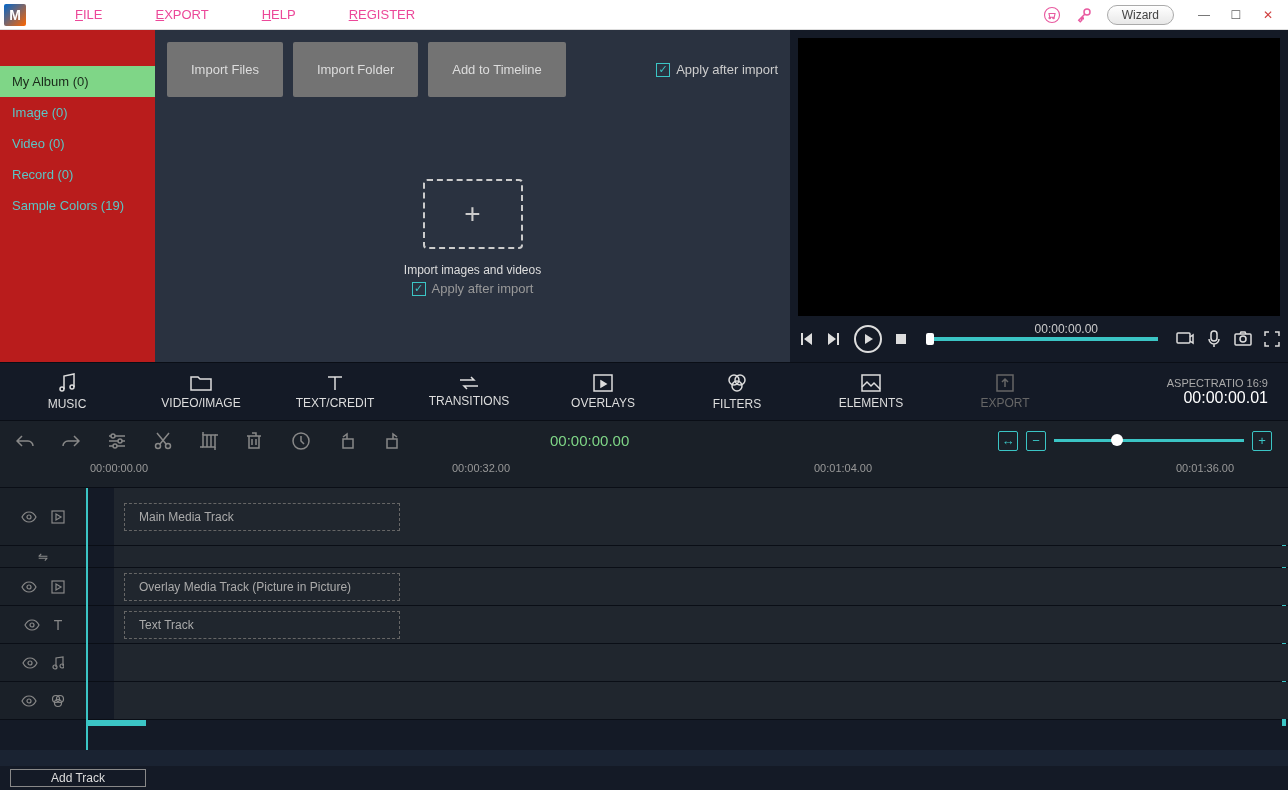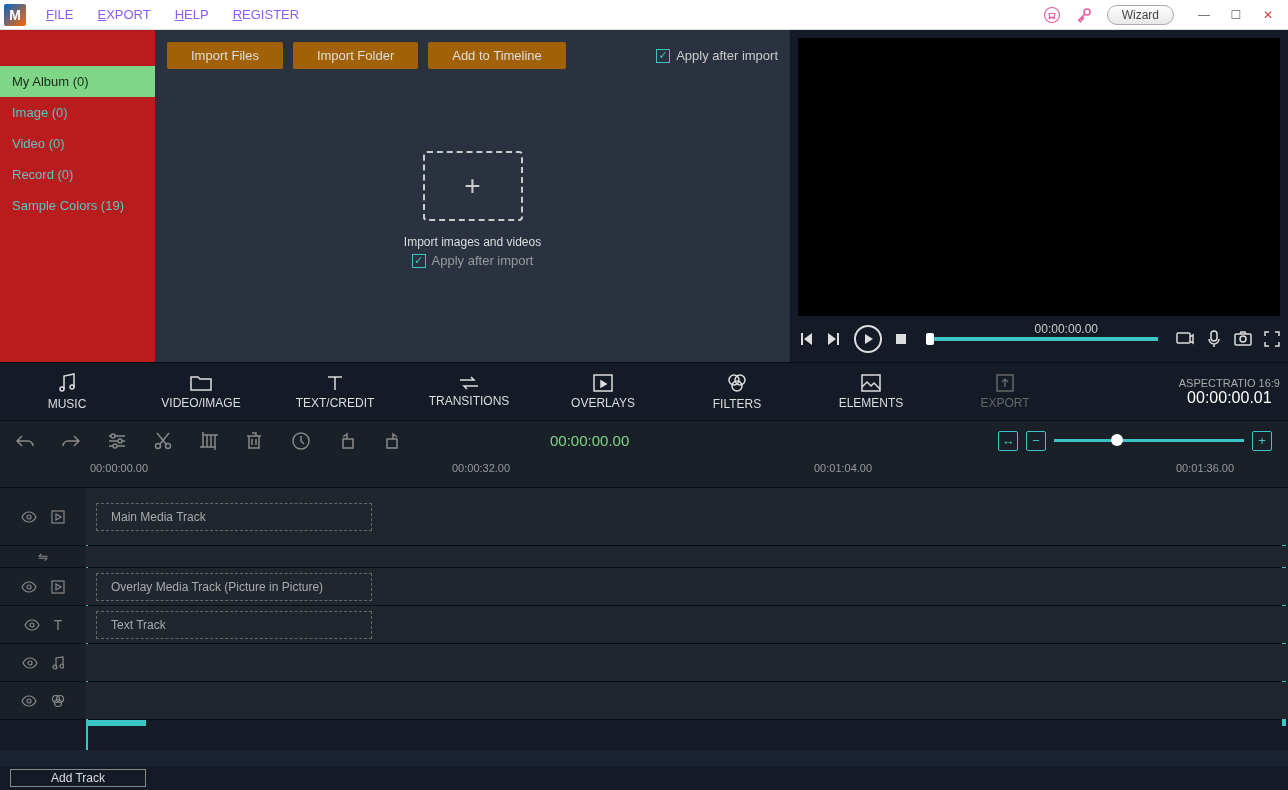--- a/index.html
+++ b/index.html
@@ -1,66 +1,66 @@
 <!DOCTYPE html>
 <html><head>
 <meta charset="utf-8">
 <style>
 * { margin: 0; padding: 0; box-sizing: border-box; font-family: "Segoe UI", Arial, sans-serif; }
 body { background: #1a2332; color: #aaa; width: 1288px; height: 790px; overflow: hidden; }
 .titlebar { background: #fff; height: 30px; display: flex; align-items: center; padding: 0 4px; border-bottom: 1px solid #ddd; }
 .app-logo { width: 22px; height: 22px; background: linear-gradient(135deg,#0066cc,#ff6600); border-radius: 2px; margin-right: 20px; display:flex;align-items:center;justify-content:center;color:#fff;font-weight:bold;font-size:14px;}
-.menu-item { color: #8b5cf6; font-size: 13px; margin-right: 24px; cursor: pointer; }
+.menu-item { color: #ec4899; font-size: 13px; margin-right: 24px; cursor: pointer; margin-left: 29px; }
 .menu-item u { text-decoration: underline; }
 .titlebar-right { margin-left: auto; display: flex; align-items: center; gap: 14px; }
 .tb-icon { width: 18px; height: 18px; cursor: pointer; }
 .wizard-btn { background: linear-gradient(#fff,#e8e8e8); border: 1px solid #aaa; border-radius: 10px; padding: 2px 14px; font-size: 12px; color: #444; cursor: pointer; }
 .window-controls { display: flex; gap: 0; }
 .win-ctrl { width: 32px; height: 22px; display: flex; align-items: center; justify-content: center; cursor: pointer; color: #666; font-size: 12px; }
 .win-ctrl.close { color: #d04040; }
 .upper { display: flex; height: 332px; }
 .sidebar { width: 155px; background: #b91c1c; padding-top: 36px; }
 .sidebar-item { padding: 8px 12px; font-size: 13px; color: #5bc5c5; cursor: pointer; }
 .sidebar-item.active { background: #7fd687; color: #1a2a1a; }
 .media-area { flex: 1; background: #2a3240; position: relative; display:flex;flex-direction:column;align-items:center; }
 .media-toolbar { display: flex; gap: 10px; padding: 12px; align-self:flex-start; width:100%;}
-.media-btn { background: #a16207; border: none; color: #ddd; padding: 6px 24px; font-size: 13px; border-radius: 2px; cursor: pointer; }
+.media-btn { background: #737373; border: none; color: #ddd; padding: 20px 24px; font-size: 13px; border-radius: 2px; cursor: pointer; }
 .apply-check { margin-left: auto; display: flex; align-items: center; gap: 6px; color: #ccc; font-size: 13px; }
 .chk { width: 14px; height: 14px; border: 1px solid #3bc5c5; display: inline-flex; align-items:center;justify-content:center; color:#3bc5c5;font-size:11px;}
 .import-drop { margin-top: 70px; text-align: center; }
 .drop-zone { width: 100px; height: 70px; border: 2px dashed #ccc; border-radius: 4px; margin: 0 auto 14px; display: flex; align-items: center; justify-content: center; color: #ccc; font-size: 28px; cursor: pointer; }
 .drop-text { color: #ddd; font-size: 12px; }
 .drop-check { margin-top: 4px; color: #999; font-size: 13px; display:flex;align-items:center;justify-content:center;gap:6px;}
 .preview-panel { width: 498px; background: #141a26; display: flex; flex-direction: column; }
 .preview-video { flex: 1; background: #000; margin: 8px 8px 0 8px; }
 .preview-controls { height: 46px; display: flex; align-items: center; padding: 0 8px; gap: 12px; }
 .pc-btn { color: #ddd; cursor: pointer; display:flex;align-items:center;justify-content:center;}
 .play-btn { width: 28px; height: 28px; border: 2px solid #ddd; border-radius: 50%; }
 .preview-slider { flex: 1; height: 4px; background: #3bc5c5; position: relative; margin: 0 6px; }
 .preview-slider-thumb { position: absolute; left: 0; top: -4px; width: 8px; height: 12px; background: #fff; border-radius: 2px; }
 .preview-time { font-size: 12px; color: #ccc; position:absolute; right:190px; top:6px;}
 .preview-controls{position:relative;}
 .tabs { height: 58px; background: #141a26; display: flex; align-items: center; border-top:1px solid #0a0e16;}
 .tab { flex: 0 0 auto; width: 134px; text-align: center; cursor: pointer; color: #ddd; font-size: 12px; }
 .tab.disabled { color: #666; }
 .tab-icon { display: block; margin: 0 auto 4px; }
-.aspect-info { margin-left: auto; text-align: center; padding-right: 8px; }
+.aspect-info { margin-left: auto; text-align: right; padding-right: 20px; }
 .aspect-label { font-size: 11px; color: #aaa; }
 .aspect-time { font-size: 16px; color: #fff; }
 .timeline-toolbar { height: 40px; background: #1a2028; display: flex; align-items: center; padding: 0 16px; gap: 26px; border-top:1px solid #0a0e16;}
 .tl-tool { color: #888; cursor: pointer; width:20px;text-align:center;}
 .tl-time { color: #7fd687; font-size: 15px; margin-left: 120px; }
 .zoom-group { margin-left: auto; display: flex; align-items: center; gap: 8px; }
 .zoom-btn { width: 20px; height: 20px; border: 1px solid #3bc5c5; color: #3bc5c5; display: flex; align-items: center; justify-content: center; font-size: 13px; cursor: pointer; border-radius:2px;}
 .zoom-slider { width: 190px; height: 3px; background: #3bc5c5; position: relative; }
 .zoom-thumb { position: absolute; left: 30%; top: -5px; width: 12px; height: 12px; background: #fff; border-radius: 50%; }
 .ruler { height: 28px; background: #1a2028; display: flex; position: relative; padding-left:86px; border-bottom:1px solid #0a0e16;}
 .ruler-mark { position: absolute; font-size: 11px; color: #999; top:2px;}
 .tracks { background: #141a26; height: 262px; overflow: hidden; position:relative;}
-.track-row { height: 38px; display: flex; border-bottom: 1px solid #0a0e16; }
+.track-row { height: 38px; display: flex; border-bottom: 1px solid #0a0e16; gap: 28px; }
 .track-row.tall { height: 58px; }
 .track-head { width: 86px; background: #1a2028; display: flex; align-items: center; justify-content: center; gap: 14px; color: #888; }
 .track-body { flex: 1; background: #20262e; position: relative; display:flex;align-items:center;}
 .track-ph { margin-left: 10px; border: 1px dashed #666; padding: 6px 14px; font-size: 12px; color: #aaa; width:276px;}
 .playhead { position:absolute; left:86px; top:0; bottom:0; width:2px; background:#3bc5c5; }
 .playhead::before { content:''; position:absolute; top:-8px; left:-5px; width:12px; height:8px; background:#3bc5c5; }
 .footer { position: absolute; bottom: 0; left: 0; right: 0; height: 24px; background: #141a26; display: flex; align-items: center; padding: 0 10px; }
 .add-track-btn { border: 1px solid #888; color: #ddd; padding: 1px 40px; font-size: 12px; background: none; cursor: pointer; }
 .ruler-scroll{position:absolute;right:2px;top:0;bottom:24px;width:4px;background:#3bc5c5;}
 svg { display: block; }

